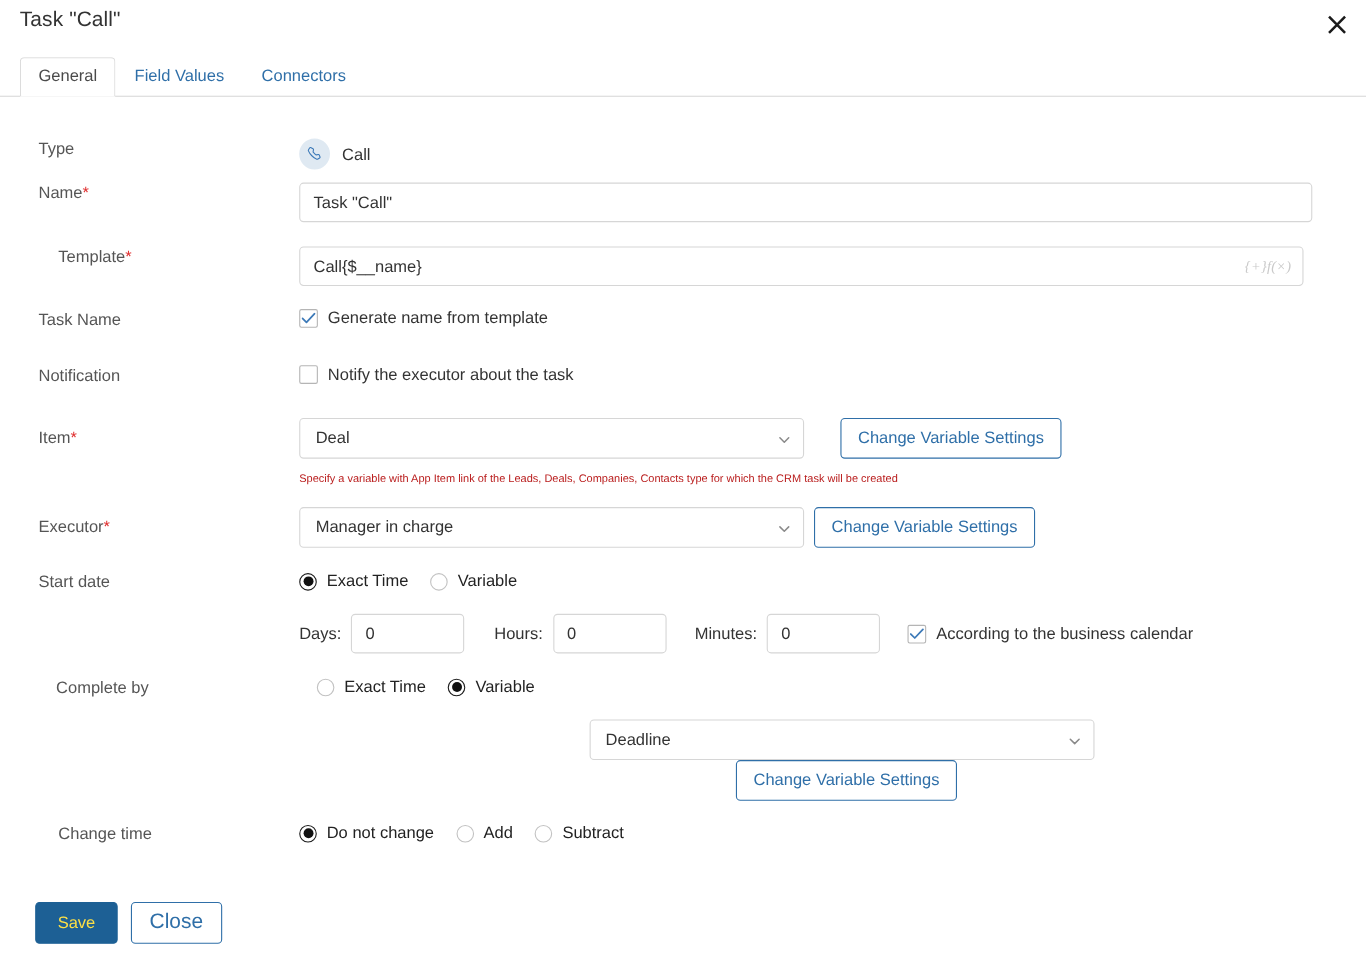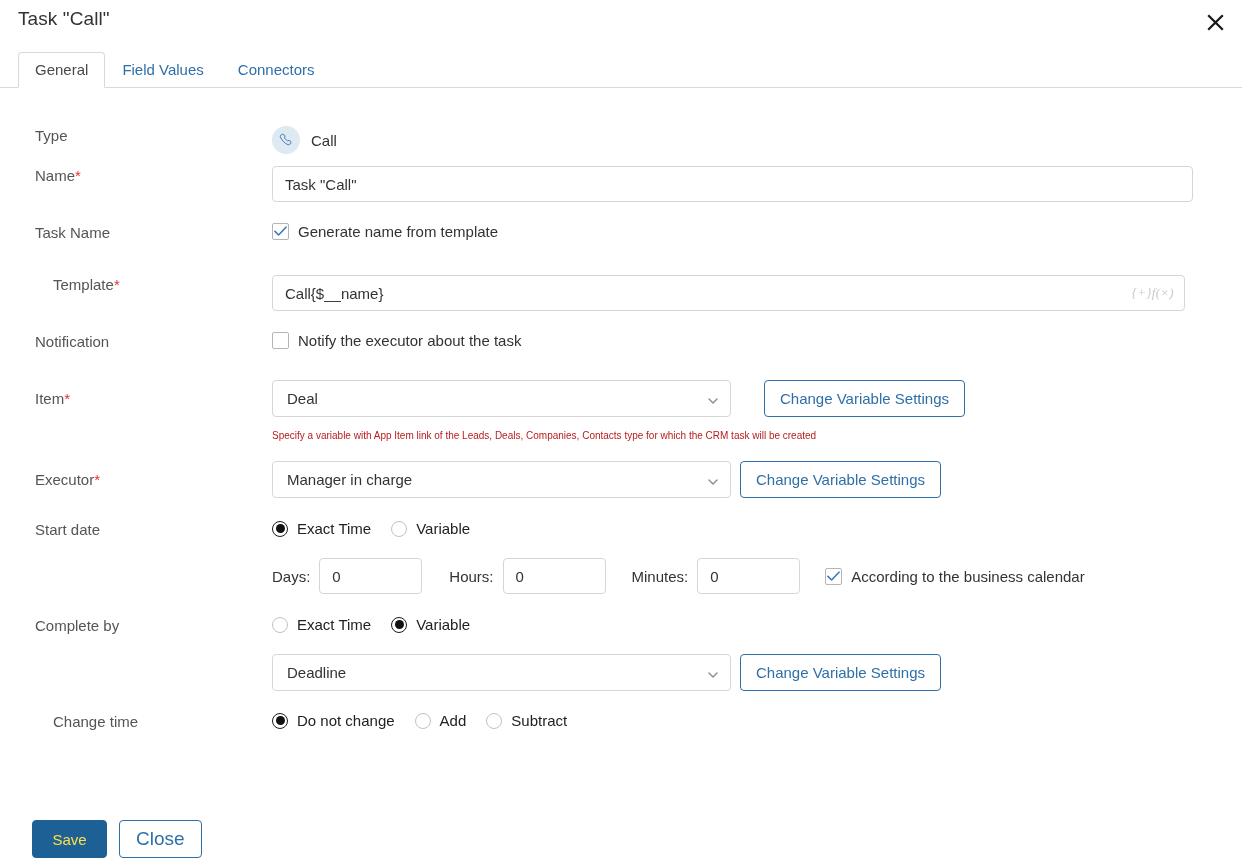--- a/index.html
+++ b/index.html
@@ -343,41 +343,41 @@
 
   <div class="row" style="margin-top:10px;">
     <div class="label-col">
       <span>Name</span><span class="req">*</span>
     </div>
     <div class="field-col">
       <div class="text-input input-name">Task "Call"</div>
     </div>
   </div>
 
+  <div class="row" style="margin-top:22px;">
+    <div class="label-col indent">
+      <span>Template</span><span class="req">*</span>
+    </div>
+    <div class="field-col">
+      <div class="text-input input-template">
+        <span>Call{$__name}</span>
+        <span class="fx-badge">{+}f(×)</span>
+      </div>
+    </div>
+  </div>
+
   <div class="row" style="margin-top:21px;">
     <div class="label-col">Task Name</div>
     <div class="field-col">
       <span class="chk">
         <svg width="13" height="11" viewBox="0 0 13 11" aria-hidden="true">
           <path d="M1 5.4 L4.6 9 L12 1.2" fill="none" stroke="#3d7ab8" stroke-width="1.6" stroke-linecap="round" stroke-linejoin="round"></path>
         </svg>
       </span>
       <span class="chk-label">Generate name from template</span>
-    </div>
-  </div>
-
-  <div class="row" style="margin-top:22px;">
-    <div class="label-col indent">
-      <span>Template</span><span class="req">*</span>
-    </div>
-    <div class="field-col">
-      <div class="text-input input-template">
-        <span>Call{$__name}</span>
-        <span class="fx-badge">{+}f(×)</span>
-      </div>
     </div>
   </div>
 
   <div class="row" style="margin-top:21px;">
     <div class="label-col">Notification</div>
     <div class="field-col">
       <span class="chk"></span>
       <span class="chk-label">Notify the executor about the task</span>
     </div>
   </div>
@@ -442,34 +442,34 @@
         <span class="chk" style="margin-left:25px;">
           <svg width="13" height="11" viewBox="0 0 13 11" aria-hidden="true">
             <path d="M1 5.4 L4.6 9 L12 1.2" fill="none" stroke="#3d7ab8" stroke-width="1.6" stroke-linecap="round" stroke-linejoin="round"></path>
           </svg>
         </span>
         <span class="chk-label">According to the business calendar</span>
       </div>
     </div>
   </div>
 
-  <div class="row" style="margin-top:22px;">
+  <div class="row" style="margin-top:22px;padding-left:16px;">
     <div class="label-col">Complete by</div>
     <div class="field-col" style="display:block;">
       <div class="radio-group">
         <span class="radio-item">
           <span class="radio"></span>
           <span class="radio-label">Exact Time</span>
         </span>
         <span class="radio-item">
           <span class="radio checked"></span>
           <span class="radio-label">Variable</span>
         </span>
       </div>
-      <div style="display:flex;align-items:center;margin-top:21px;">
+      <div style="display:flex;align-items:center;margin-top:21px;flex-direction:column;">
         <div class="select">
           <span>Deadline</span>
           <span class="chev">
             <svg width="12" height="12" viewBox="0 0 12 12" aria-hidden="true">
               <path d="M2 4 L6 8 L10 4" fill="none" stroke="#8a8a8a" stroke-width="1.4" stroke-linecap="round" stroke-linejoin="round"></path>
             </svg>
           </span>
         </div>
         <div class="btn-outline">Change Variable Settings</div>
       </div>

